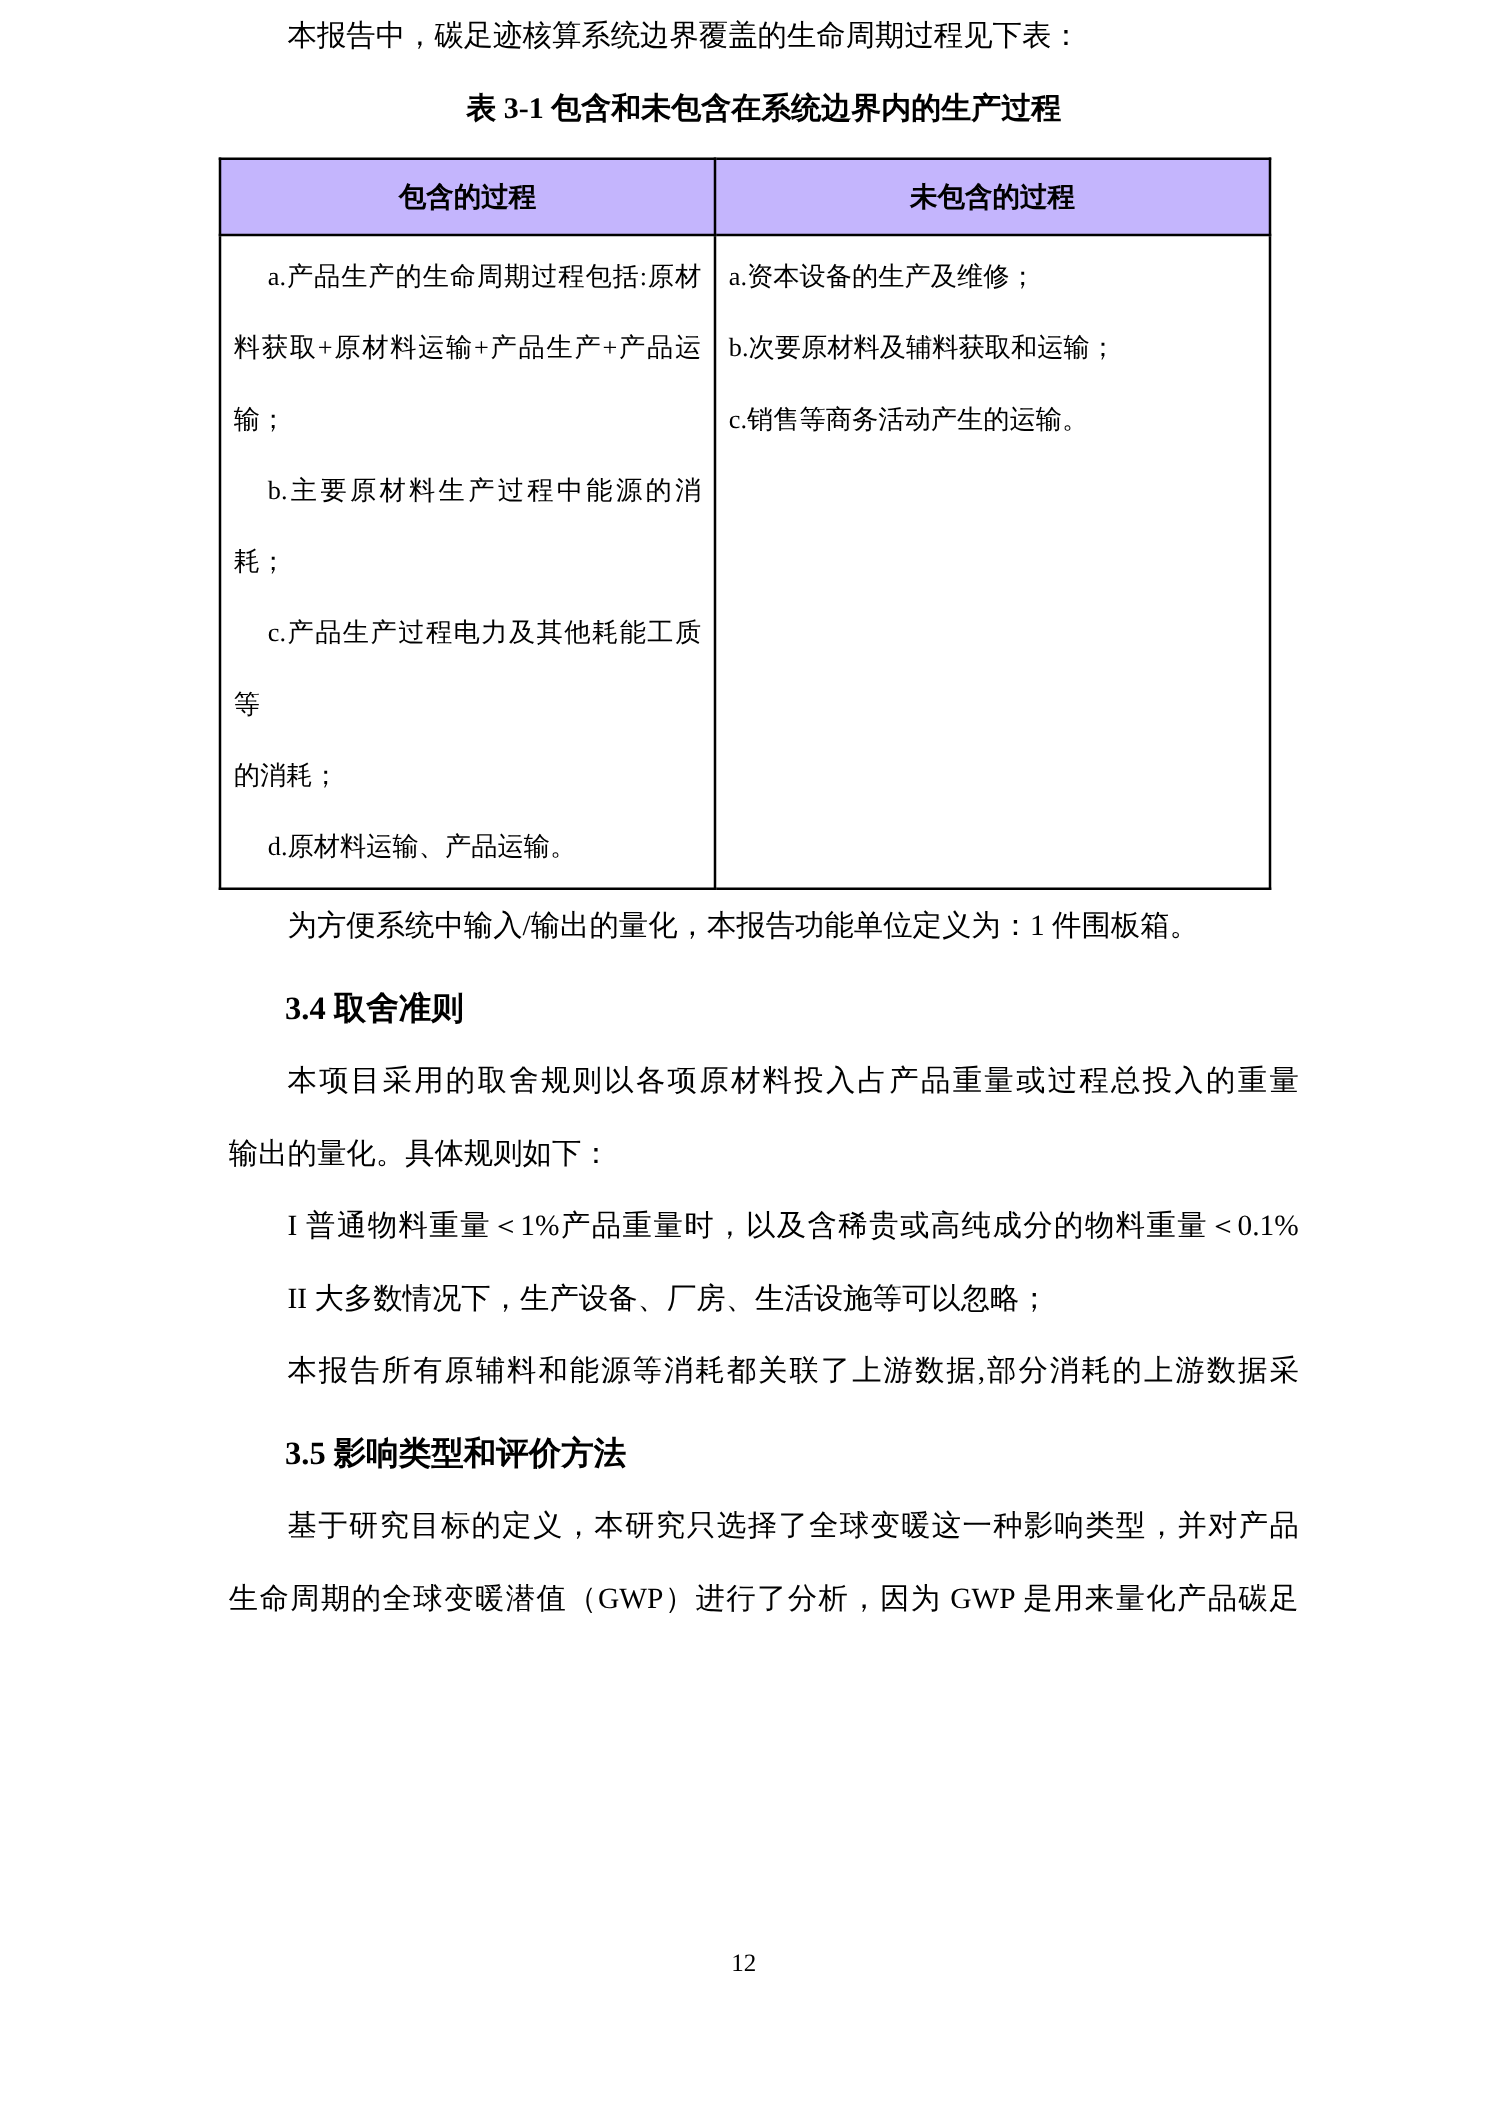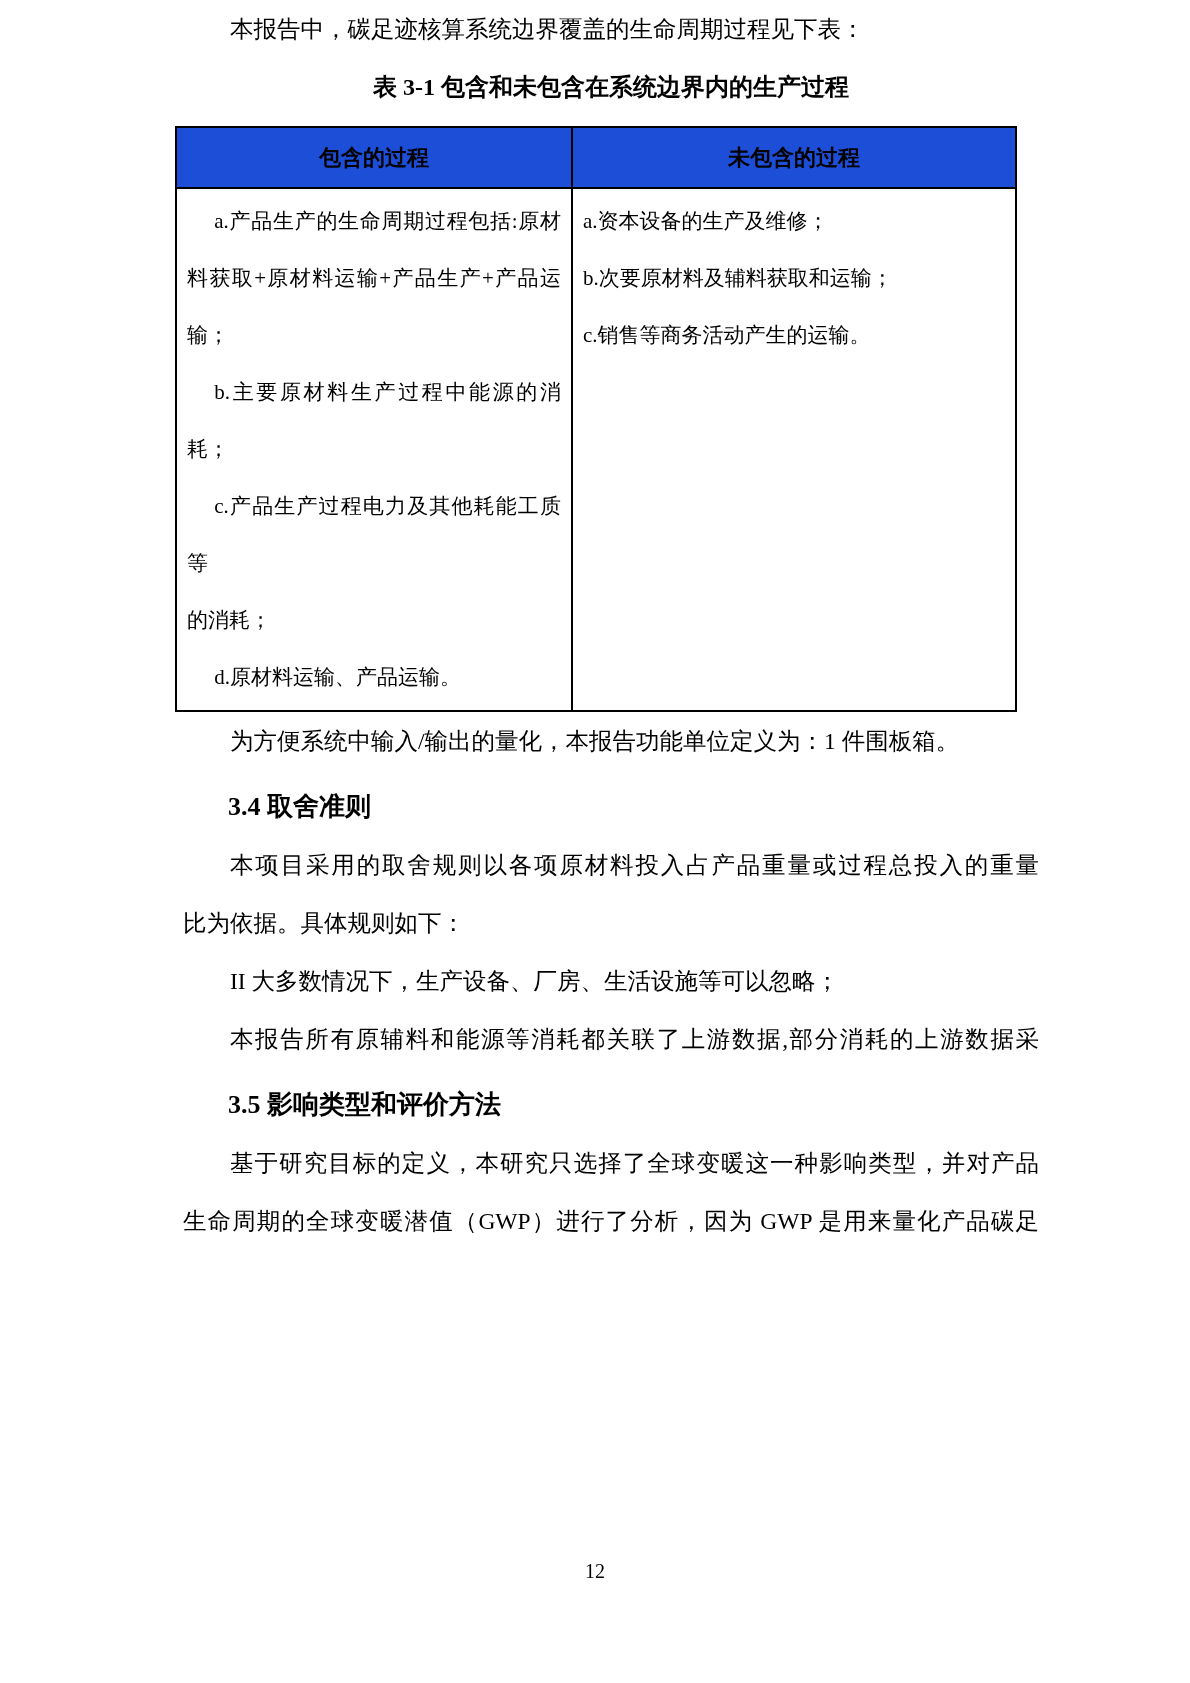--- a/index.html
+++ b/index.html
@@ -19,21 +19,21 @@
   .doc-title{
     margin-top:0;text-align:center;font-weight:bold;
     font-size:24px;line-height:58px;
   }
   table.btable{
     margin-top:10px;margin-left:-8px;width:842px;
     border-collapse:collapse;table-layout:fixed;
   }
   table.btable th,table.btable td{border:2px solid #000;}
   table.btable th{
-    height:57px;background:#1d4ed8;
+    height:57px;background:#c4b5fd;
     font-size:22px;font-weight:bold;text-align:center;vertical-align:middle;
   }
   th.col-inc{width:392px;}
   table.btable td{vertical-align:top;padding:4px 10px;background:#fafafa00;}
   td .line{font-size:21px;line-height:57px;}
   td.cell-exc{padding-left:16px;}
   .heading{
     font-weight:bold;font-size:26px;line-height:58px;
     text-indent:45px;margin-top:8px;
   }
@@ -82,23 +82,24 @@
     </tbody>
   </table>
 
   <div class="para">
       <div class="line" style="text-indent: 2em;">为方便系统中输入/输出的量化，本报告功能单位定义为：1 件围板箱。</div>
     </div>
 
   <div class="heading">3.4 取舍准则</div>
   <div class="para">
       <div class="line just" style="text-indent: 2em;">本项目采用的取舍规则以各项原材料投入占产品重量或过程总投入的重量</div>
-      <div class="line">比为依据。具体规则如下：</div>
+      <div class="line">输出的量化。具体规则如下：</div>
     </div>
   <div class="para">
+      <div class="line just" style="text-indent: 2em;">I 普通物料重量＜1%产品重量时，以及含稀贵或高纯成分的物料重量＜0.1%</div>
     </div>
   <div class="para">
       <div class="line" style="text-indent: 2em;">II 大多数情况下，生产设备、厂房、生活设施等可以忽略；</div>
     </div>
   <div class="para">
       <div class="line just" style="text-indent: 2em;">本报告所有原辅料和能源等消耗都关联了上游数据,部分消耗的上游数据采</div>
     </div>
 
   <div class="heading">3.5 影响类型和评价方法</div>
   <div class="para">

